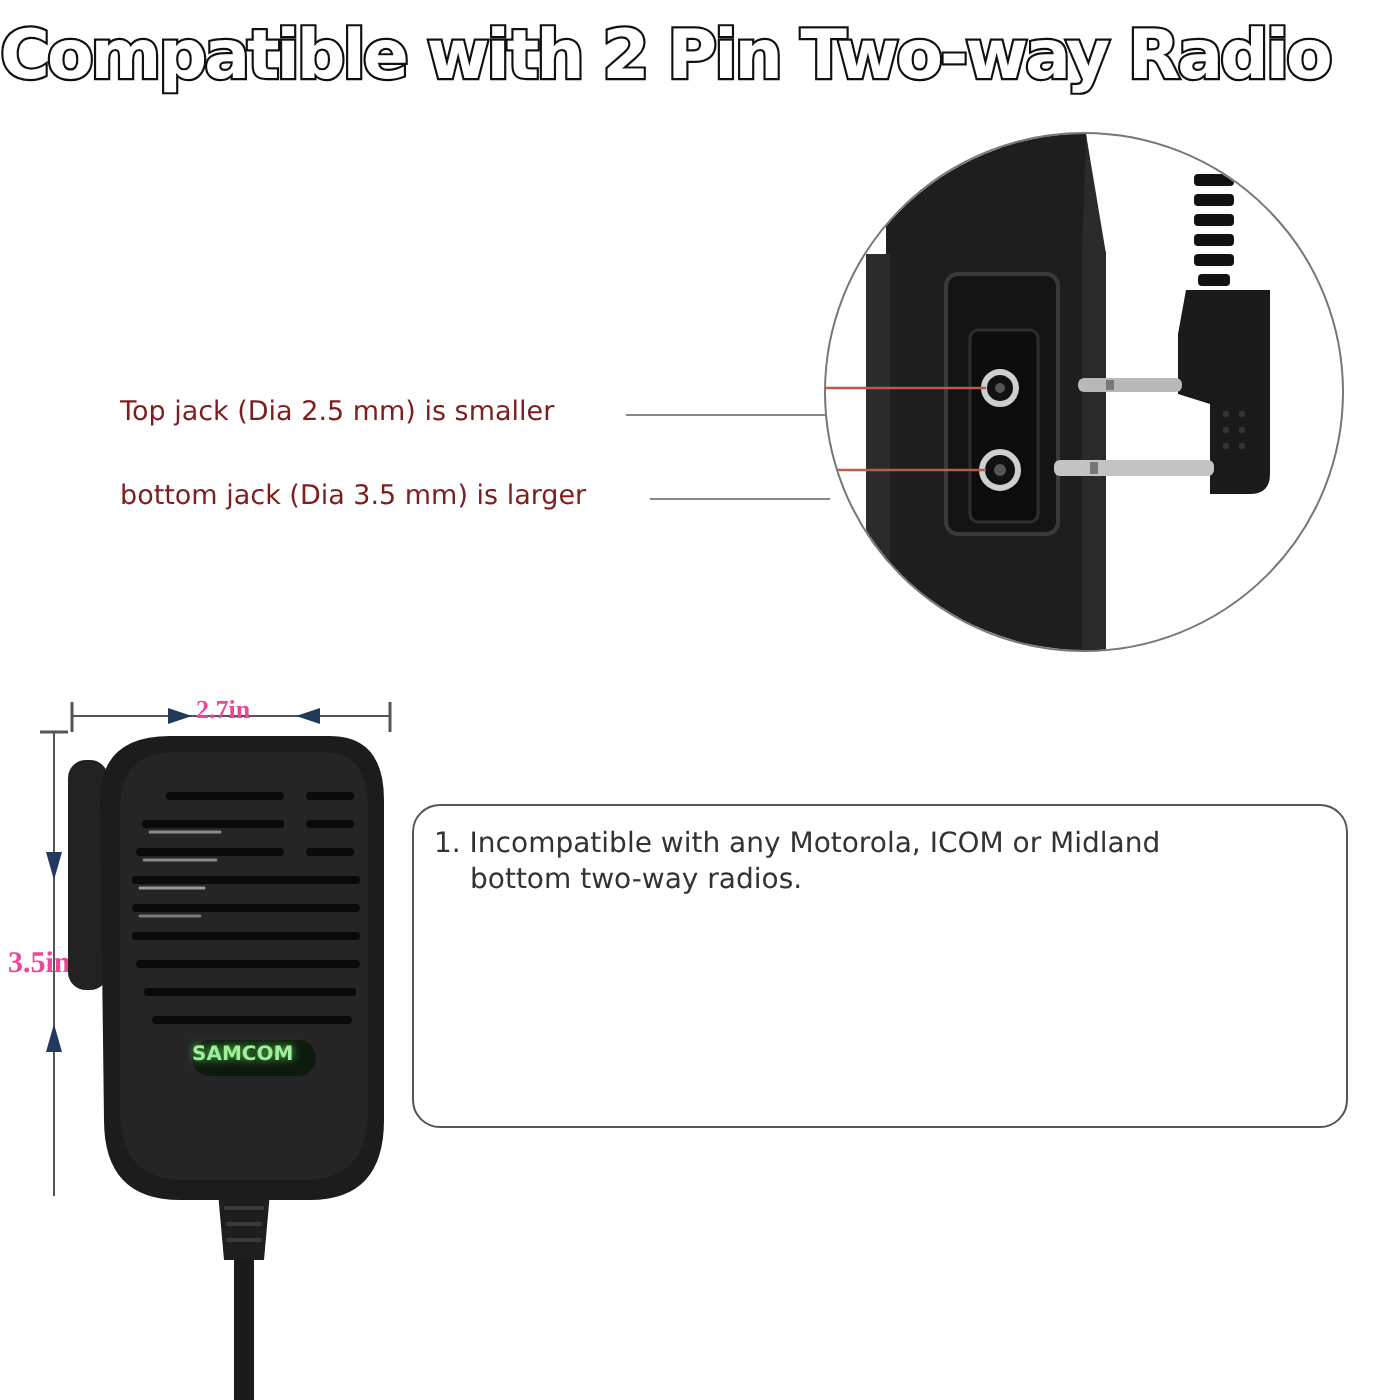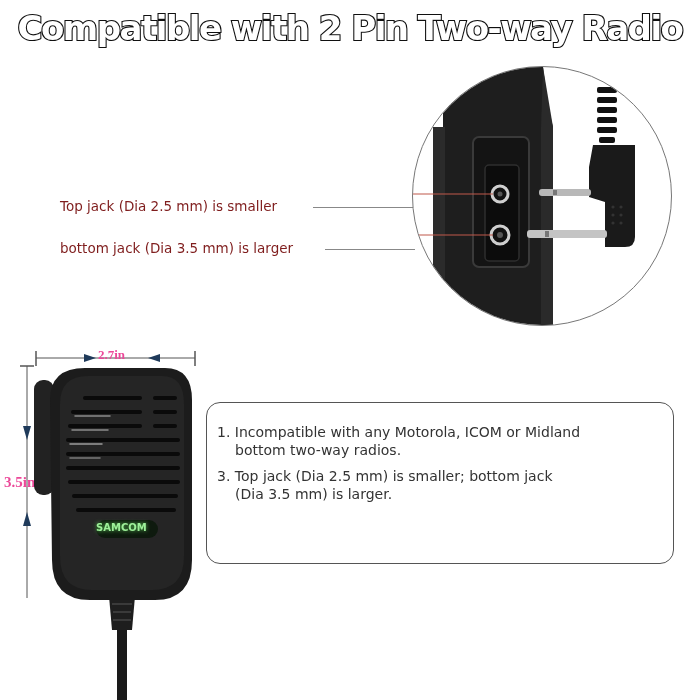--- a/index.html
+++ b/index.html
@@ -1,19 +1,19 @@
 <!DOCTYPE html>
 <html><head>
 <meta charset="utf-8">
 <style>
   html, body { margin: 0; padding: 0; background: #ffffff; }
   body { width: 700px; height: 700px; position: relative; overflow: hidden; font-family: "DejaVu Sans", sans-serif; }
 
   .title {
-    position: absolute; left: 0; top: 8px; width: 700px; text-align: center;
+    position: absolute; left: 0; top: 8px; width: 700px; 
     font-family: "DejaVu Sans", sans-serif; font-weight: bold; font-size: 34px;
     letter-spacing: -1.5px; color: #ffffff;
     -webkit-text-stroke: 2.2px #111111;
     paint-order: stroke fill;
     text-shadow: 0 0 1px #111;
   }
 
   .jack-label {
     position: absolute; font-size: 13.5px; color: #7f1d1d; white-space: nowrap;
     font-family: "DejaVu Sans", sans-serif;
@@ -23,21 +23,21 @@
   .circle {
     position: absolute; left: 412px; top: 66px; width: 258px; height: 258px;
     border-radius: 50%; border: 1px solid #777; overflow: hidden; background: #fff;
   }
 
   .dim-text { position: absolute; font-family: Liberation Serif, serif; font-weight: bold; color: #ec4899; }
 
   .notes {
     position: absolute; left: 206px; top: 402px; width: 468px; height: 162px;
     border: 1.5px solid #555; border-radius: 14px; box-sizing: border-box;
-    padding: 20px 0 0 10px;
+    padding: 10px 0 0 10px;
   }
   .note { font-size: 14px; color: #333; line-height: 18px; margin-bottom: 8px; }
   .note .cont { padding-left: 18px; display: block; }
 </style>
 </head>
 <body>
 
 <div class="title">Compatible with 2 Pin Two-way Radio</div>
 
 <div class="jack-label" style="left:60px; top:198px;">Top jack (Dia 2.5 mm) is smaller</div>
@@ -145,17 +145,13 @@
 </svg>
 <div style="position:absolute; left:96px; top:522px; width:62px; text-align:left; font-size:10px; font-weight:bold; color:#9ef09a; text-shadow:0 0 4px #5fd05a;">SAMCOM</div>
 
 <div class="notes">
   <div class="note">
     <span>1. Incompatible with any Motorola, ICOM or Midland</span>
     <span class="cont">bottom two-way radios.</span>
   </div>
   <div class="note">
   </div>
-  <div class="note">
-    <span>3. Top jack (Dia 2.5 mm) is smaller; bottom jack</span>
-    <span class="cont">(Dia 3.5 mm) is larger.</span>
-  </div>
 </div>
 
 </body></html>

